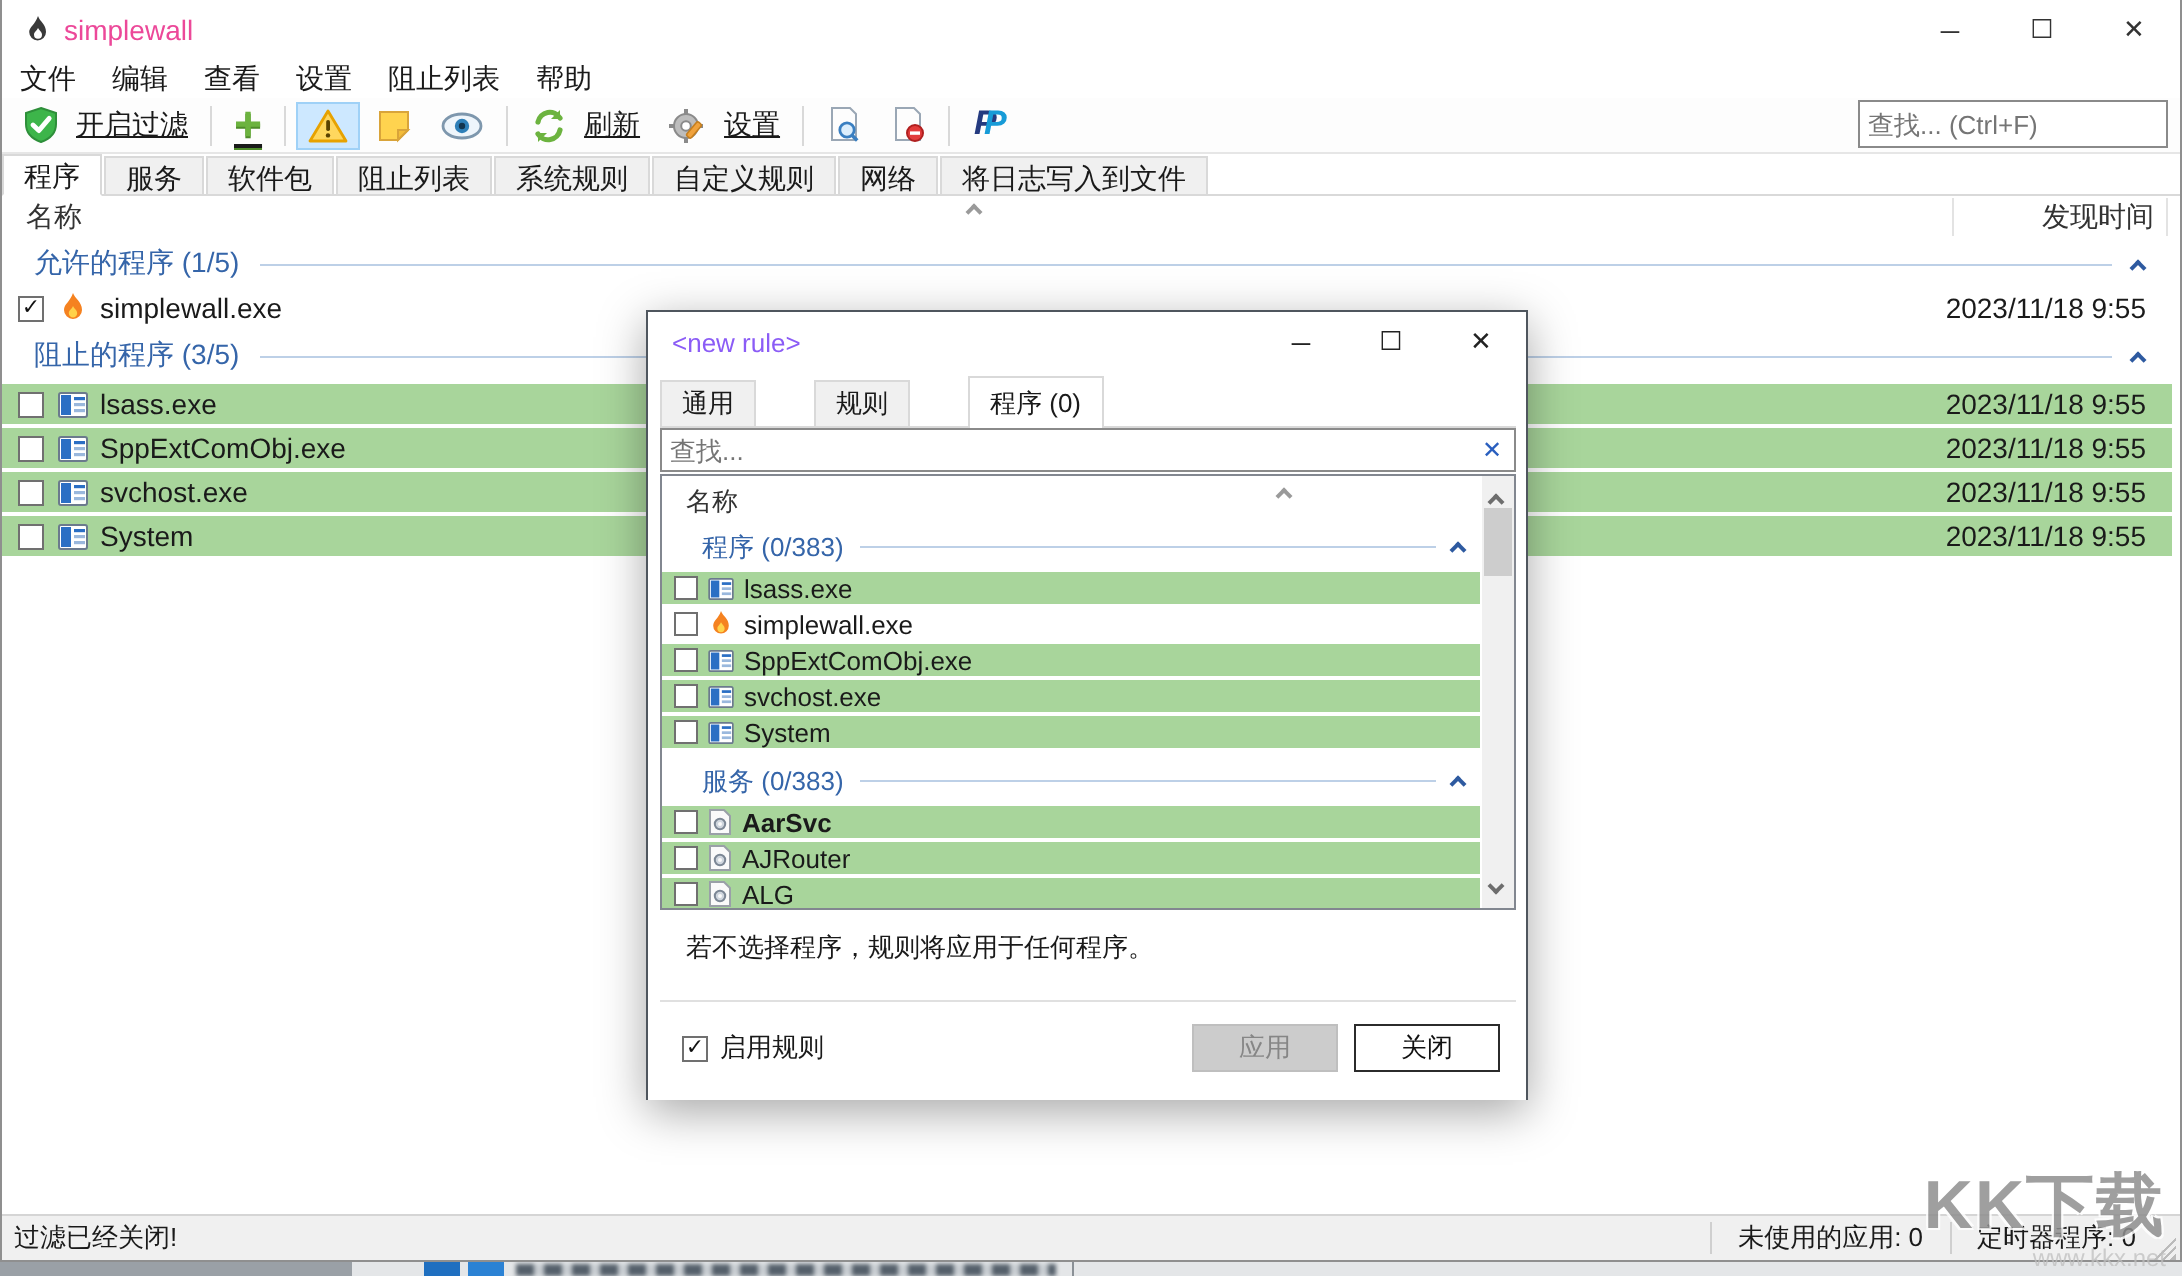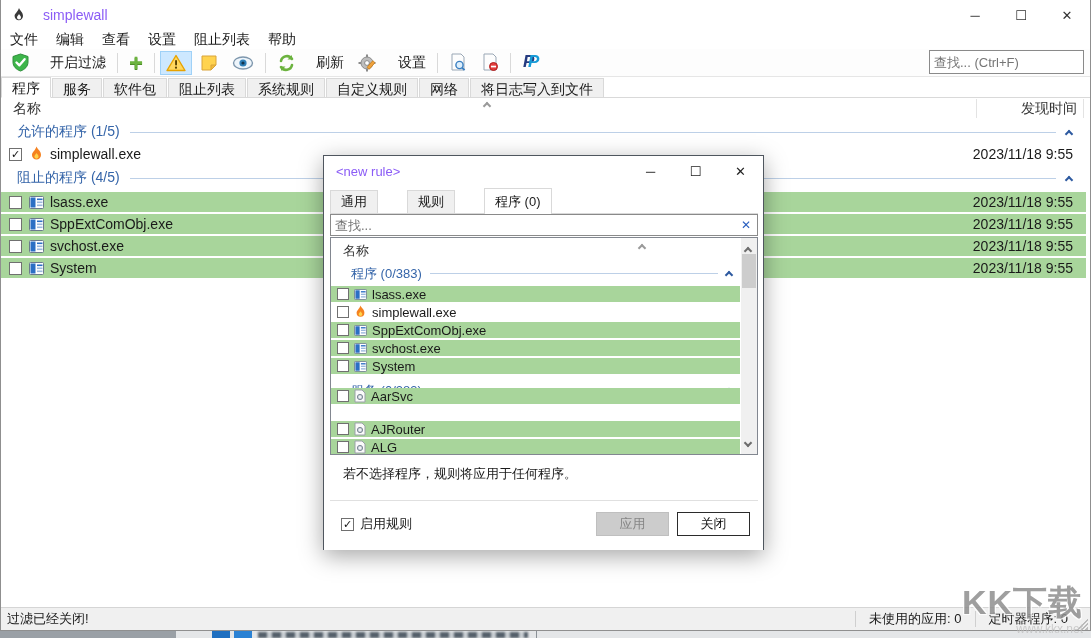--- a/index.html
+++ b/index.html
@@ -3,30 +3,30 @@
 <meta charset="utf-8">
 <style>
   * { margin:0; padding:0; box-sizing:border-box; }
   html,body { width:1091px; height:638px; overflow:hidden; }
   body { font-family:"Liberation Sans","DejaVu Sans",sans-serif; font-size:14px; color:#1a1a1a; background:#fff; }
   .screen { position:relative; width:1091px; height:638px; background:#fff; overflow:hidden; }
 
   
   .app-window { position:absolute; left:0; top:0; width:1091px; height:631px; background:#fff; border:1px solid #8f8f8f; border-top:none; }
   .titlebar { position:absolute; left:0; top:0; width:100%; height:30px; background:#fff; display:flex; align-items:center; }
-  .titlebar .title { color:#8b5cf6; margin-left:16px; font-size:14px; }
+  .titlebar .title { color:#ec4899; margin-left:5px; font-size:14px; }
   .win-controls { position:absolute; right:0; top:0; height:30px; display:flex; }
   .win-btn { width:46px; height:30px; display:flex; align-items:center; justify-content:center; color:#333; font-size:13px; }
   .app-icon { margin-left:10px; display:flex; align-items:center; }
 
   .menubar { position:absolute; left:0; top:30px; width:100%; height:19px; background:#fff; display:flex; align-items:center; }
   .menu-item { padding:0 9px; font-size:14px; }
 
   .toolbar { position:absolute; left:0; top:49px; width:100%; height:28px; background:#fdfdfd; display:flex; align-items:center; border-bottom:1px solid #e6e6e6; }
-  .tb-btn { display:flex; align-items:center; gap:20px; padding:2px 5px; border:1px solid transparent; margin:0 1px; }
+  .tb-btn { display:flex; align-items:center; gap:8px; padding:2px 5px; border:1px solid transparent; margin:0 1px;text-decoration:underline; }
   .tb-btn.toggled { background:#cde8ff; border-color:#9fd1f7; }
   .tb-sep { width:1px; height:20px; background:#d9d9d9; margin:0 4px; }
   .tb-label { font-size:14px; }
   .searchbox { position:absolute; right:6px; top:1px; width:155px; height:24px; border:1px solid #8a8a8a; background:#fff; display:flex; align-items:center; }
   .searchbox input { flex:1; border:none; outline:none; font-family:inherit; font-size:13px; color:#555; padding:0 4px; background:transparent; }
 
   .tabrow { position:absolute; left:0; top:78px; width:100%; height:20px; display:flex; align-items:flex-end; border-bottom:1px solid #d9d9d9; background:#fff; }
   .tab { padding:2px 10px 3px 10px; font-size:14px; background:#f0f0f0; border:1px solid #d9d9d9; border-bottom:none; margin-right:1px; height:19px; }
   .tab.active { background:#fff; height:21px; margin-top:-2px; position:relative; top:1px; border-bottom:1px solid #fff; }
 
@@ -284,21 +284,21 @@
           <svg width="15" height="16" viewBox="0 0 15 16">
               <path d="M7.5 0.5 C8.5 3.5 12 4.8 12 9 a4.5 4.5 0 0 1 -9 0 C3 6 6 5 7.5 0.5 Z" fill="#f58220"></path>
               <path d="M7.5 7 c.9 1.7 2.1 2.1 2.1 3.6 a2.1 2.1 0 0 1 -4.2 0 C5.4 9.1 6.8 8.7 7.5 7 Z" fill="#ffd24a"></path>
             </svg>
         </span>
         <span>simplewall.exe</span>
         <span class="time">2023/11/18 9:55</span>
       </div>
 
       <div class="grow" style="top:50px;">
-        <span>阻止的程序 (4/5)</span>
+        <span>阻止的程序 (3/5)</span>
         <span class="gline"></span>
         <span class="gchev"><span class="chev-up"></span></span>
       </div>
 
       <div class="lrow green" style="top:74px;">
         <span class="cb"></span>
         <span class="rowicon">
           <svg width="15" height="13" viewBox="0 0 15 13">
               <rect x="0.5" y="0.5" width="14" height="12" rx="1" fill="#fff" stroke="#6b7a8d"></rect>
               <rect x="1.5" y="1.5" width="5" height="10" fill="#2b6fc4"></rect>
@@ -465,21 +465,21 @@
         </span>
         <span>System</span>
       </div>
 
       <div class="dgrow" style="top:144px;">
         <span>服务 (0/383)</span>
         <span class="gline"></span>
         <span class="gchev"><span class="chev-up"></span></span>
       </div>
 
-      <div class="drow green" style="top:150px;">
+      <div class="drow green" style="top:165px;font-weight:bold;">
         <span class="cb"></span>
         <span class="rowicon">
           <svg width="12" height="14" viewBox="0 0 12 14">
               <path d="M1 1 H8 L11 4 V13 H1 Z" fill="#fafafa" stroke="#9aa0a8"></path>
               <circle cx="6" cy="8" r="2.6" fill="#cfd6de" stroke="#7c8795"></circle>
               <circle cx="6" cy="8" r="1" fill="#fafafa"></circle>
             </svg>
         </span>
         <span>AarSvc</span>
       </div>

